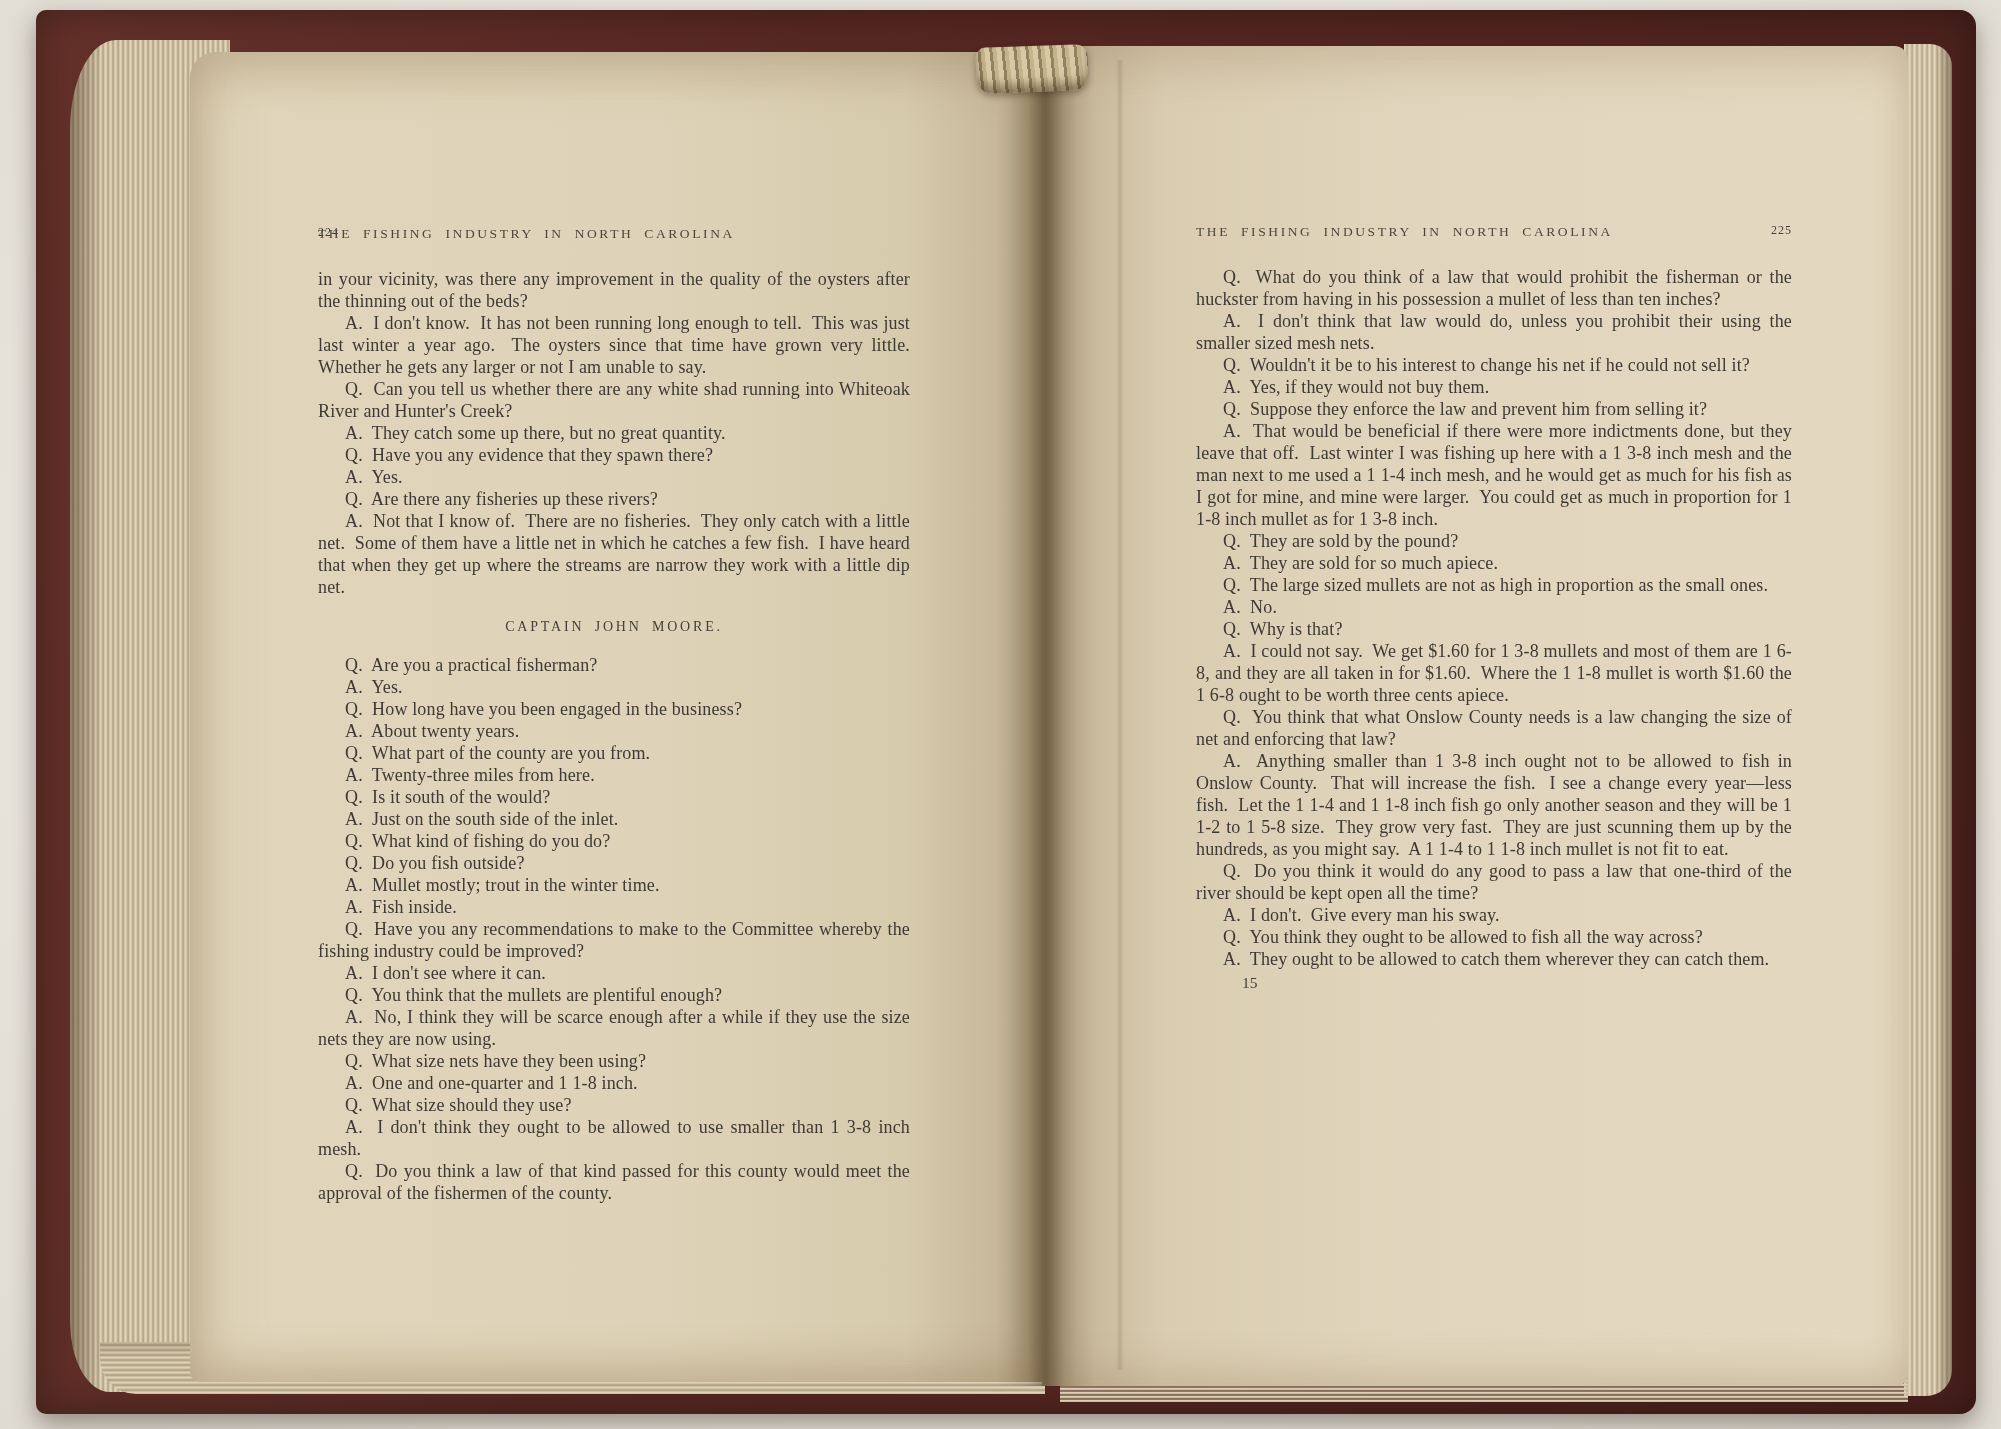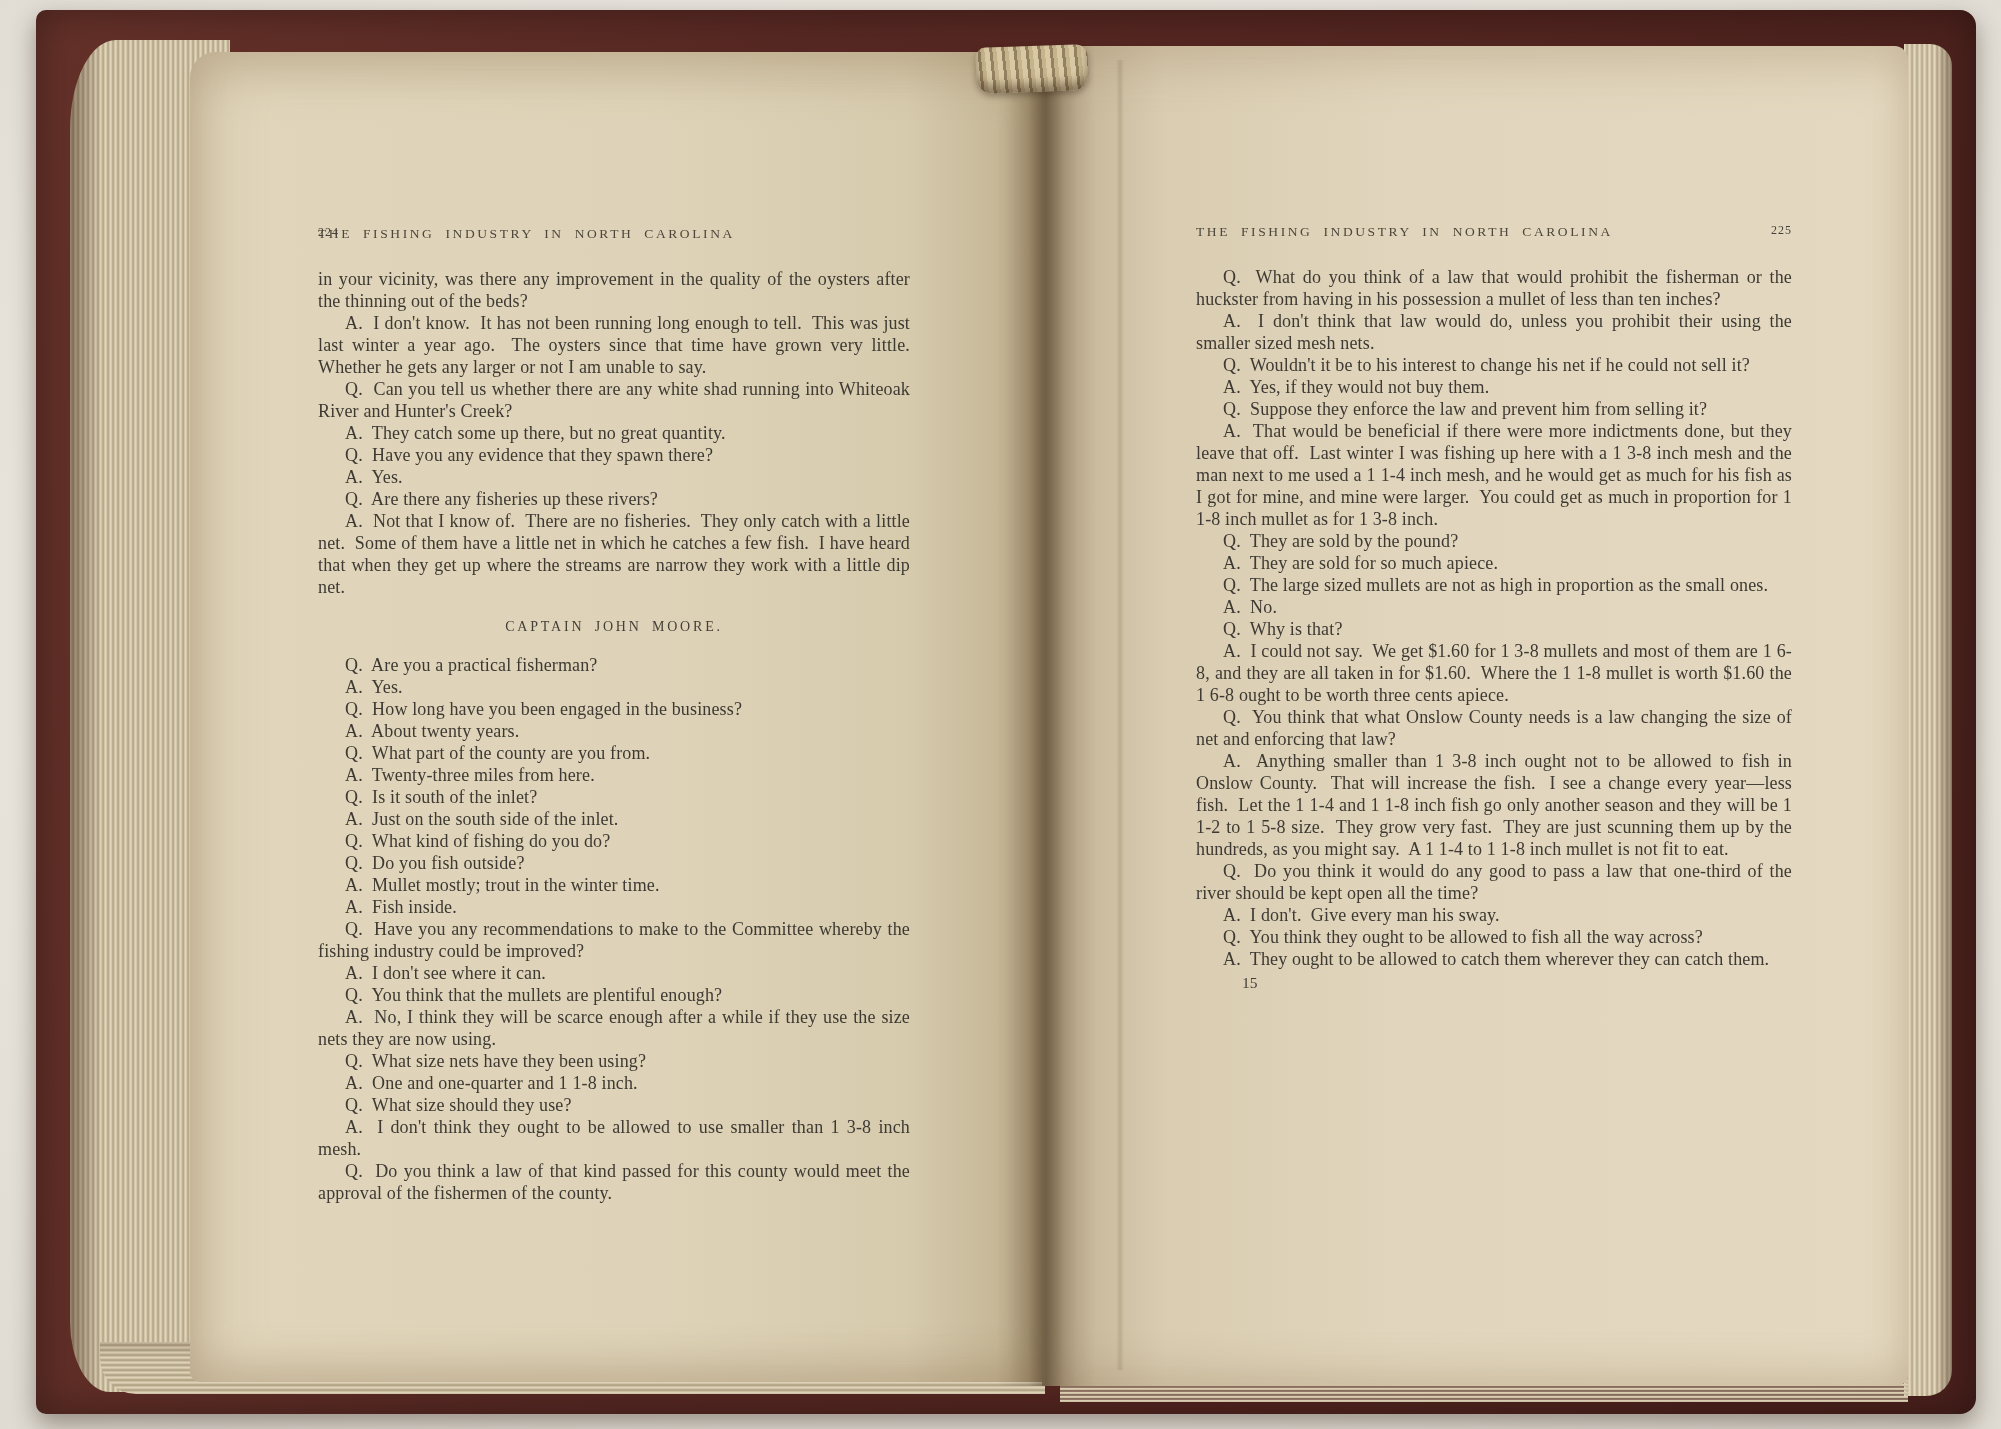--- a/index.html
+++ b/index.html
@@ -144,21 +144,21 @@
         <p class="para indent">A.  Not that I know of.  There are no fisheries.  They only catch with a little net.  Some of them have a little net in which he catches a few fish.  I have heard that when they get up where the streams are narrow they work with a little dip net.</p>
       </div>
     <p class="section-heading">CAPTAIN JOHN MOORE.</p>
     <div>
         <p class="para indent">Q.  Are you a practical fisherman?</p>
         <p class="para indent">A.  Yes.</p>
         <p class="para indent">Q.  How long have you been engaged in the business?</p>
         <p class="para indent">A.  About twenty years.</p>
         <p class="para indent">Q.  What part of the county are you from.</p>
         <p class="para indent">A.  Twenty-three miles from here.</p>
-        <p class="para indent">Q.  Is it south of the inlet?</p>
+        <p class="para indent">Q.  Is it south of the would?</p>
         <p class="para indent">A.  Just on the south side of the inlet.</p>
         <p class="para indent">Q.  What kind of fishing do you do?</p>
         <p class="para indent">Q.  Do you fish outside?</p>
         <p class="para indent">A.  Mullet mostly; trout in the winter time.</p>
         <p class="para indent">A.  Fish inside.</p>
         <p class="para indent">Q.  Have you any recommendations to make to the Committee whereby the fishing industry could be improved?</p>
         <p class="para indent">A.  I don't see where it can.</p>
         <p class="para indent">Q.  You think that the mullets are plentiful enough?</p>
         <p class="para indent">A.  No, I think they will be scarce enough after a while if they use the size nets they are now using.</p>
         <p class="para indent">Q.  What size nets have they been using?</p>

